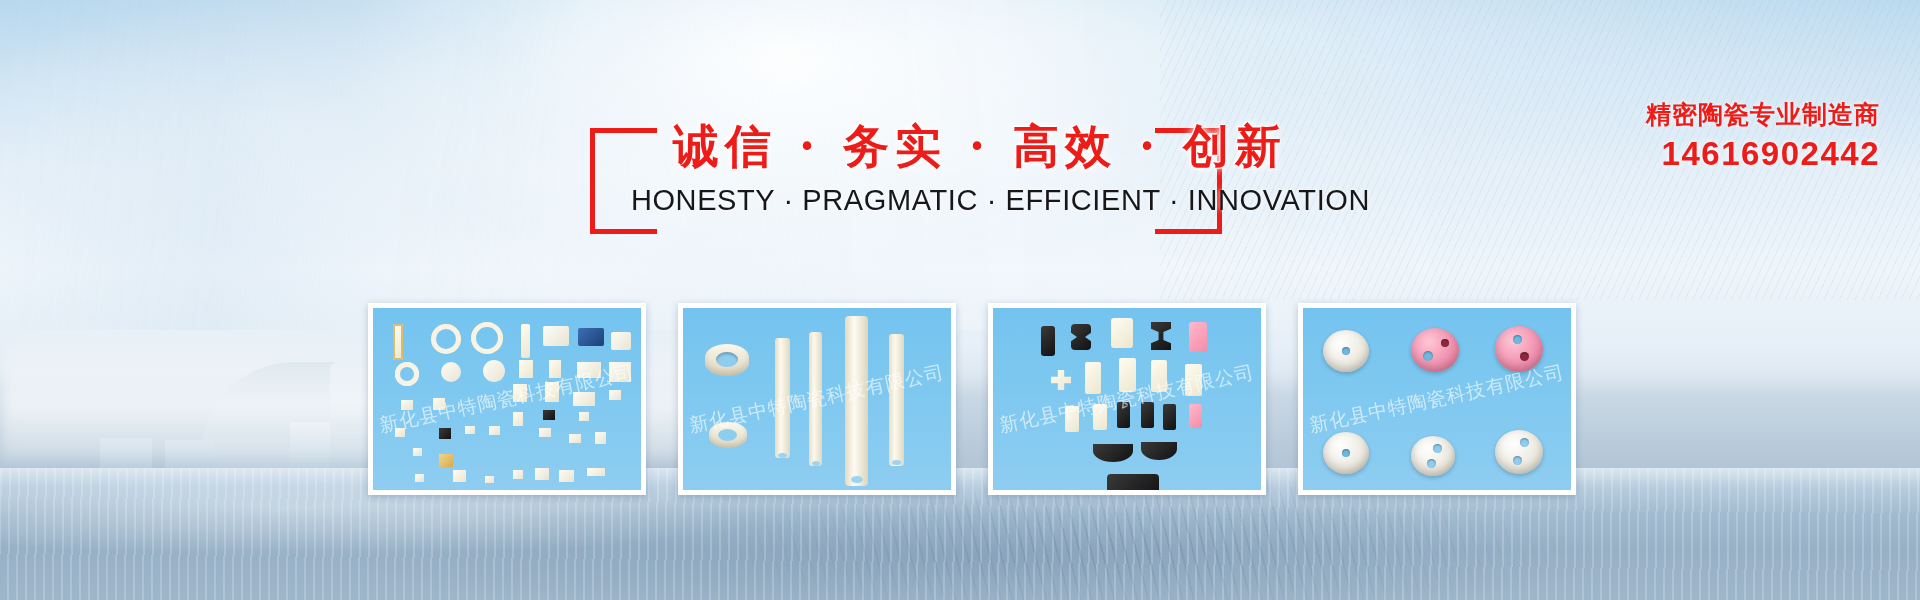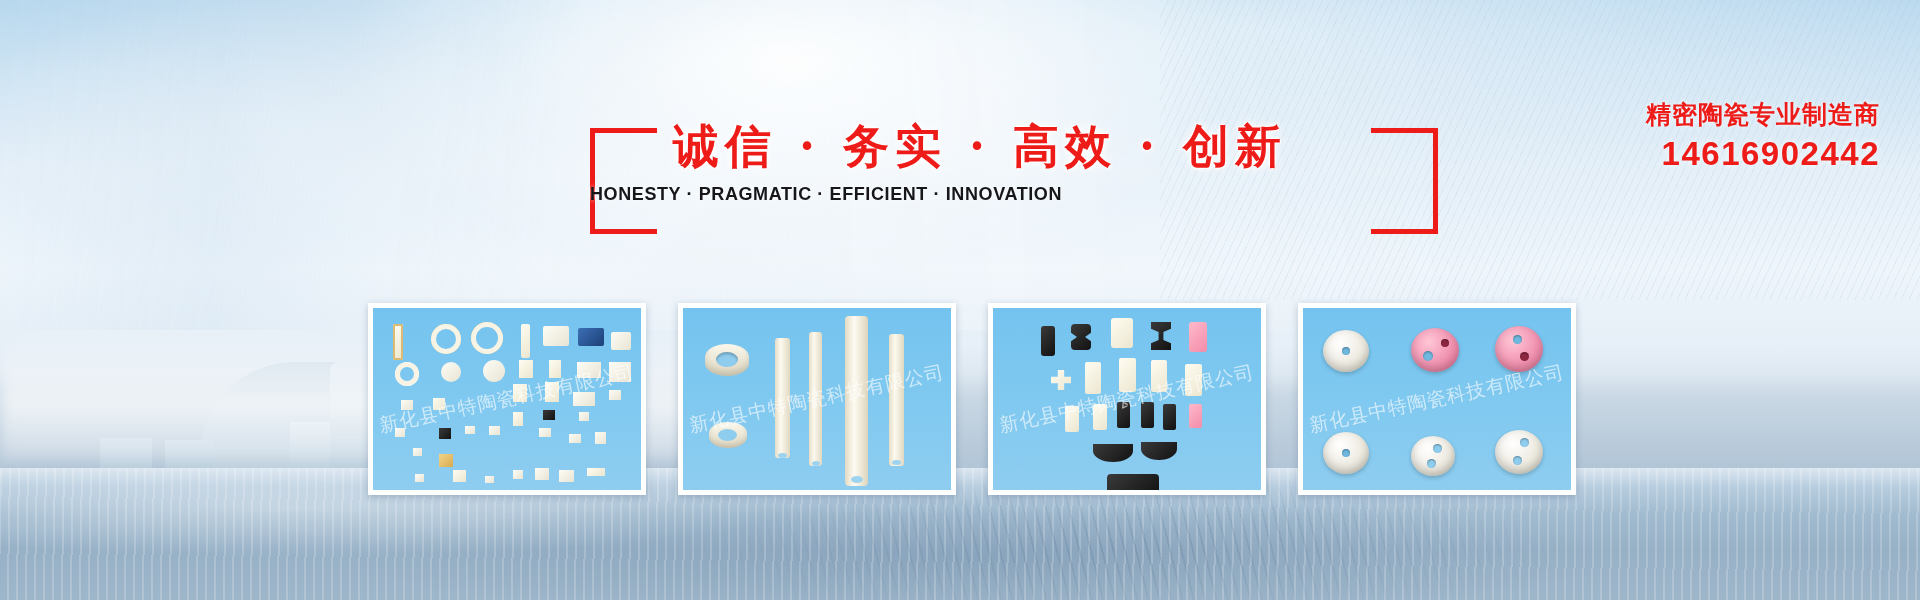--- a/index.html
+++ b/index.html
@@ -92,40 +92,40 @@
   .tiretracks{
     position:absolute;left:660px;top:478px;width:1000px;height:122px;
     background:
       repeating-linear-gradient(76deg, rgba(96,124,150,.28) 0px, rgba(96,124,150,.28) 2px, rgba(96,124,150,0) 2px, rgba(96,124,150,0) 11px);
     -webkit-mask-image:radial-gradient(ellipse 520px 90px at 470px 70px,#000 0%,rgba(0,0,0,.35) 55%,rgba(0,0,0,0) 85%);
             mask-image:radial-gradient(ellipse 520px 90px at 470px 70px,#000 0%,rgba(0,0,0,.35) 55%,rgba(0,0,0,0) 85%);
     pointer-events:none;
   }
 
   
-  .slogan-wrap{position:absolute;left:590px;top:128px;width:848px;height:110px;}
+  .slogan-wrap{position:absolute;left:590px;top:128px;width:632px;height:110px;}
   .bracket{position:absolute;border:0 solid #ee1c19;}
   .bracket-left{
     left:0;top:0;width:62px;height:96px;
     border-left:5px solid #ee1c19;border-top:5px solid #ee1c19;border-bottom:5px solid #ee1c19;
   }
   .bracket-right{
     right:0;top:0;width:62px;height:96px;
     border-right:5px solid #ee1c19;border-top:5px solid #ee1c19;border-bottom:5px solid #ee1c19;
   }
   .slogan-cn{
     position:absolute;left:0;top:-12px;width:780px;text-align:center;
     font-family:"DejaVu Serif","Liberation Serif",serif;
     font-size:46px;font-weight:700;color:#ee1c19;letter-spacing:6px;
     text-shadow:0 0 6px #fff,0 0 12px #fff,1px 1px 0 #fff,-1px -1px 0 #fff;
     white-space:nowrap;
   }
   .slogan-en{
-    position:absolute;left:0;top:56px;width:780px;text-align:left;
-    font-size:18px;font-weight:700;color:#17171a;letter-spacing:.6px;
+    position:absolute;left:0;top:56px;width:780px;text-align:right;
+    font-size:29px;font-weight:400;color:#17171a;letter-spacing:.6px;
     text-shadow:0 0 5px rgba(255,255,255,.9);white-space:nowrap;
   }
 
   
   .contact{position:absolute;right:40px;top:55px;width:330px;text-align:right;margin-top:44px;}
   .contact .line1{
     font-size:25px;font-weight:700;color:#ee1c19;letter-spacing:1px;
     text-shadow:0 0 5px rgba(255,255,255,.9);line-height:1.25;
   }
   .contact .line2{

